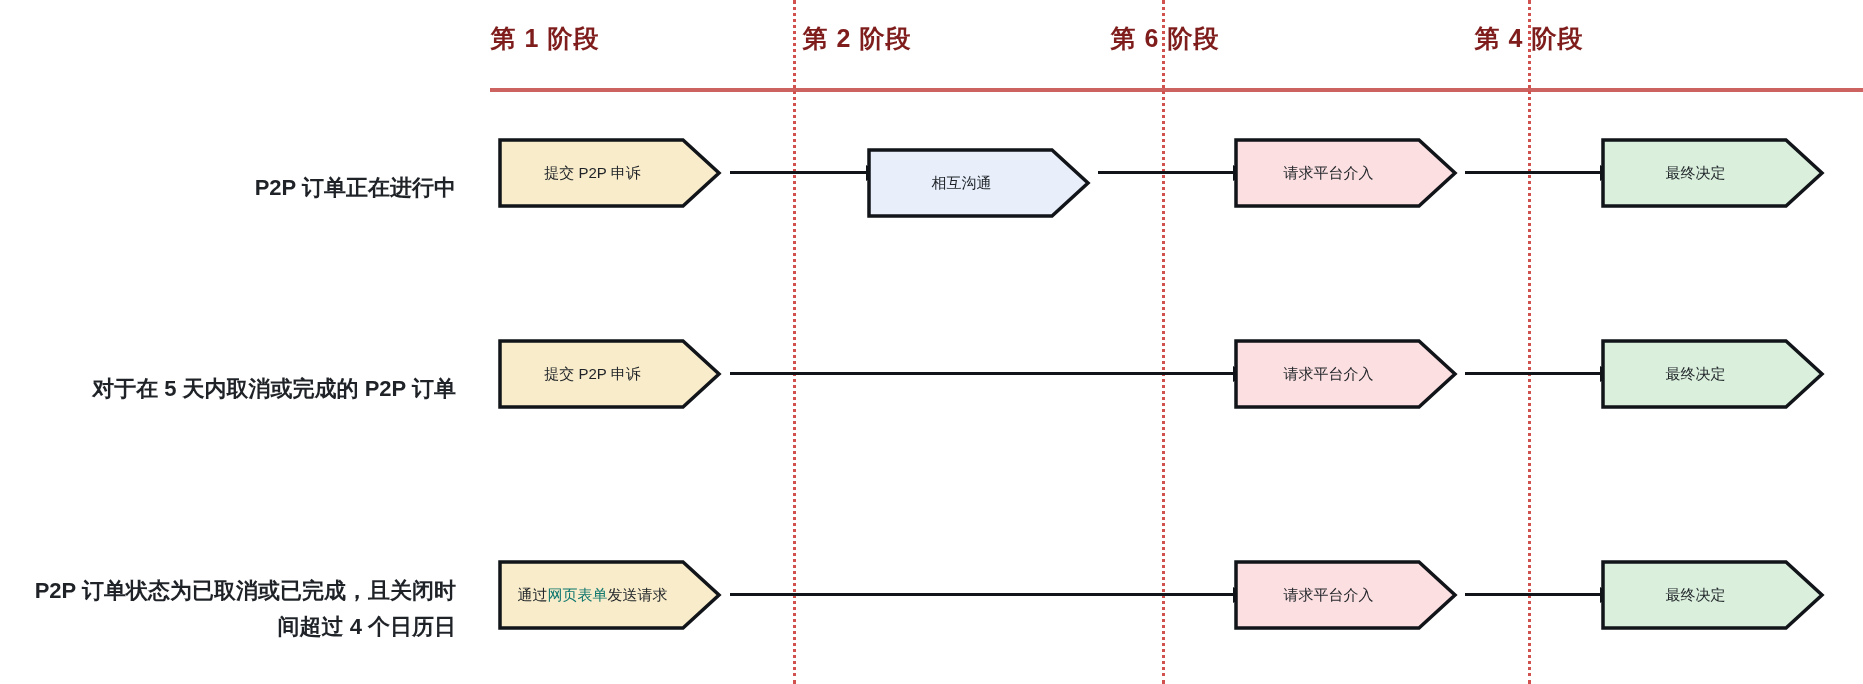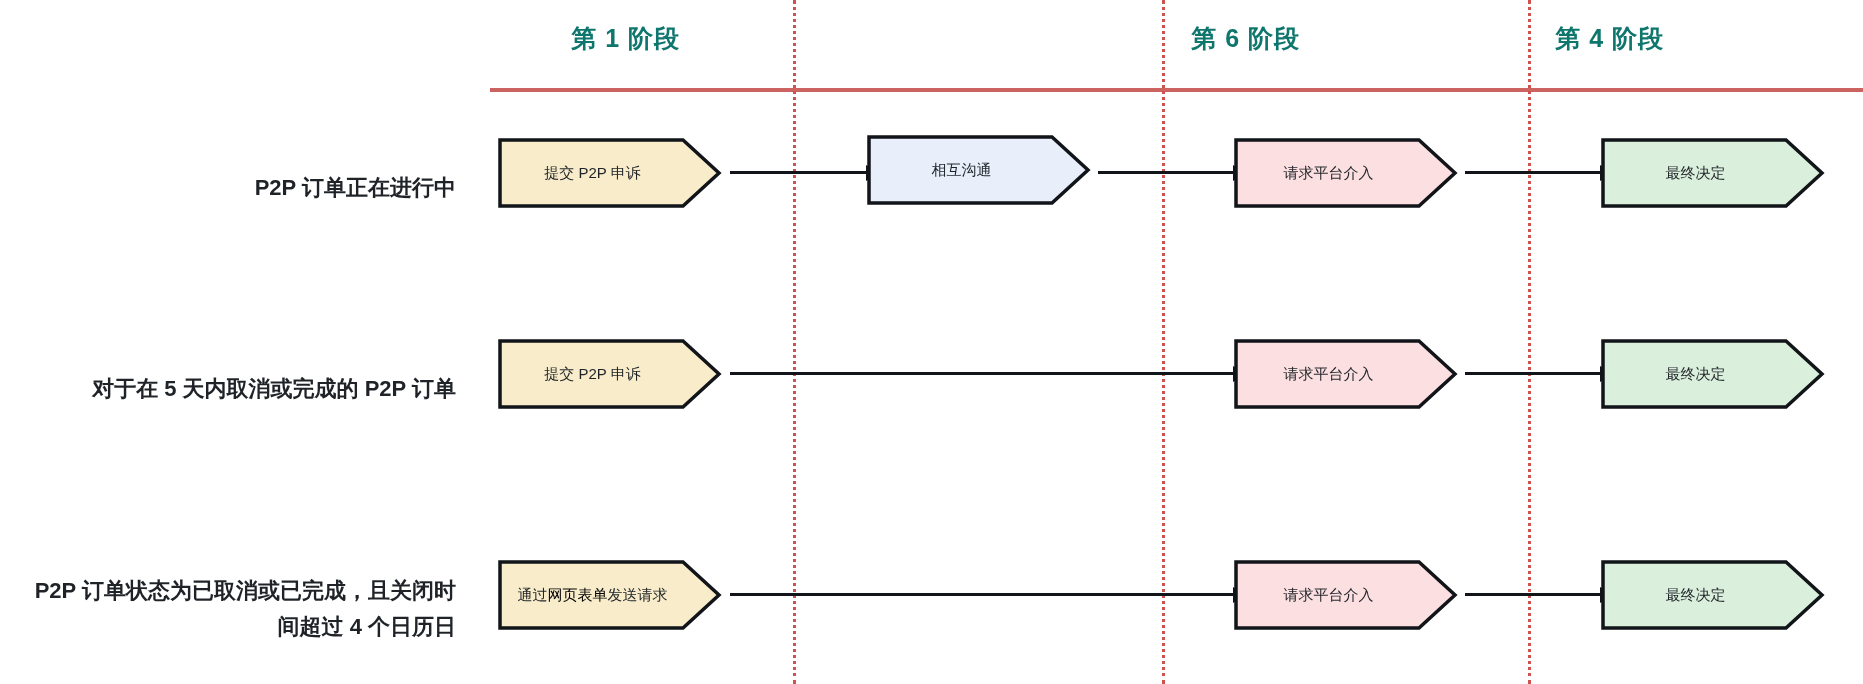--- a/index.html
+++ b/index.html
@@ -16,24 +16,24 @@
     width: 1863px;
     height: 684px;
     background: #ffffff;
     overflow: hidden;
   }
 
   
   .phase-label {
     position: absolute;
     top: 22px;
-    text-align: right;
+    text-align: center;
     font-size: 25px;
     font-weight: bold;
-    color: #0f766e;
+    color: #7f1d1d;
     letter-spacing: 1px;
     white-space: nowrap;
   }
   .phase-rule {
     position: absolute;
     left: 490px;
     top: 88px;
     width: 1373px;
     height: 4px;
     background: #cc6360;
@@ -78,21 +78,21 @@
     height: 72px;
     display: flex;
     align-items: center;
     justify-content: center;
     font-size: 15px;
     color: #1f2328;
     white-space: nowrap;
     pointer-events: none;
   }
   .chev-text .link {
-    color: #000000;
+    color: #0f766e;
     text-decoration: none;
   }
 
   
   .connector {
     position: absolute;
     height: 3px;
     background: #111418;
   }
   .arrowhead {
@@ -103,41 +103,42 @@
     border-bottom: 8px solid transparent;
     border-left: 13px solid #111418;
   }
 </style>
 </head>
 <body>
 
 <div id="canvas">
 
   <div class="phase-label" style="left:410px;width:270px;">第 1 阶段</div>
+  <div class="phase-label" style="left:722px;width:270px;">第 2 阶段</div>
   <div class="phase-label" style="left:1030px;width:270px;">第 6 阶段</div>
   <div class="phase-label" style="left:1394px;width:270px;">第 4 阶段</div>
 
   <div class="phase-rule"></div>
 
   <div class="phase-divider" style="left:793px;"></div>
   <div class="phase-divider" style="left:1162px;"></div>
   <div class="phase-divider" style="left:1528px;"></div>
 
   <div class="row-label" style="top:170px;">P2P 订单正在进行中</div>
 
   <div class="chevron" style="left:497px; top:137px;">
     <svg width="225" height="72" viewBox="0 0 225 72">
       <path d="M3,3 L186,3 L222,36 L186,69 L3,69 Z" fill="#f8ecca" stroke="#111418" stroke-width="3.5" stroke-linejoin="miter"></path>
     </svg>
     <div class="chev-text">提交 P2P 申诉</div>
   </div>
   <div class="connector" style="left:730px; top:171px; width:140px;"></div>
   <div class="arrowhead" style="left:866px; top:165px;"></div>
 
-  <div class="chevron" style="left:866px; top:134px;">
+  <div class="chevron" style="left:866px; top:147px;">
     <svg width="225" height="72" viewBox="0 0 225 72">
       <path d="M3,3 L186,3 L222,36 L186,69 L3,69 Z" fill="#e8effb" stroke="#111418" stroke-width="3.5" stroke-linejoin="miter"></path>
     </svg>
     <div class="chev-text">相互沟通</div>
   </div>
   <div class="connector" style="left:1098px; top:171px; width:139px;"></div>
   <div class="arrowhead" style="left:1233px; top:165px;"></div>
 
   <div class="chevron" style="left:1233px; top:137px;">
     <svg width="225" height="72" viewBox="0 0 225 72">

